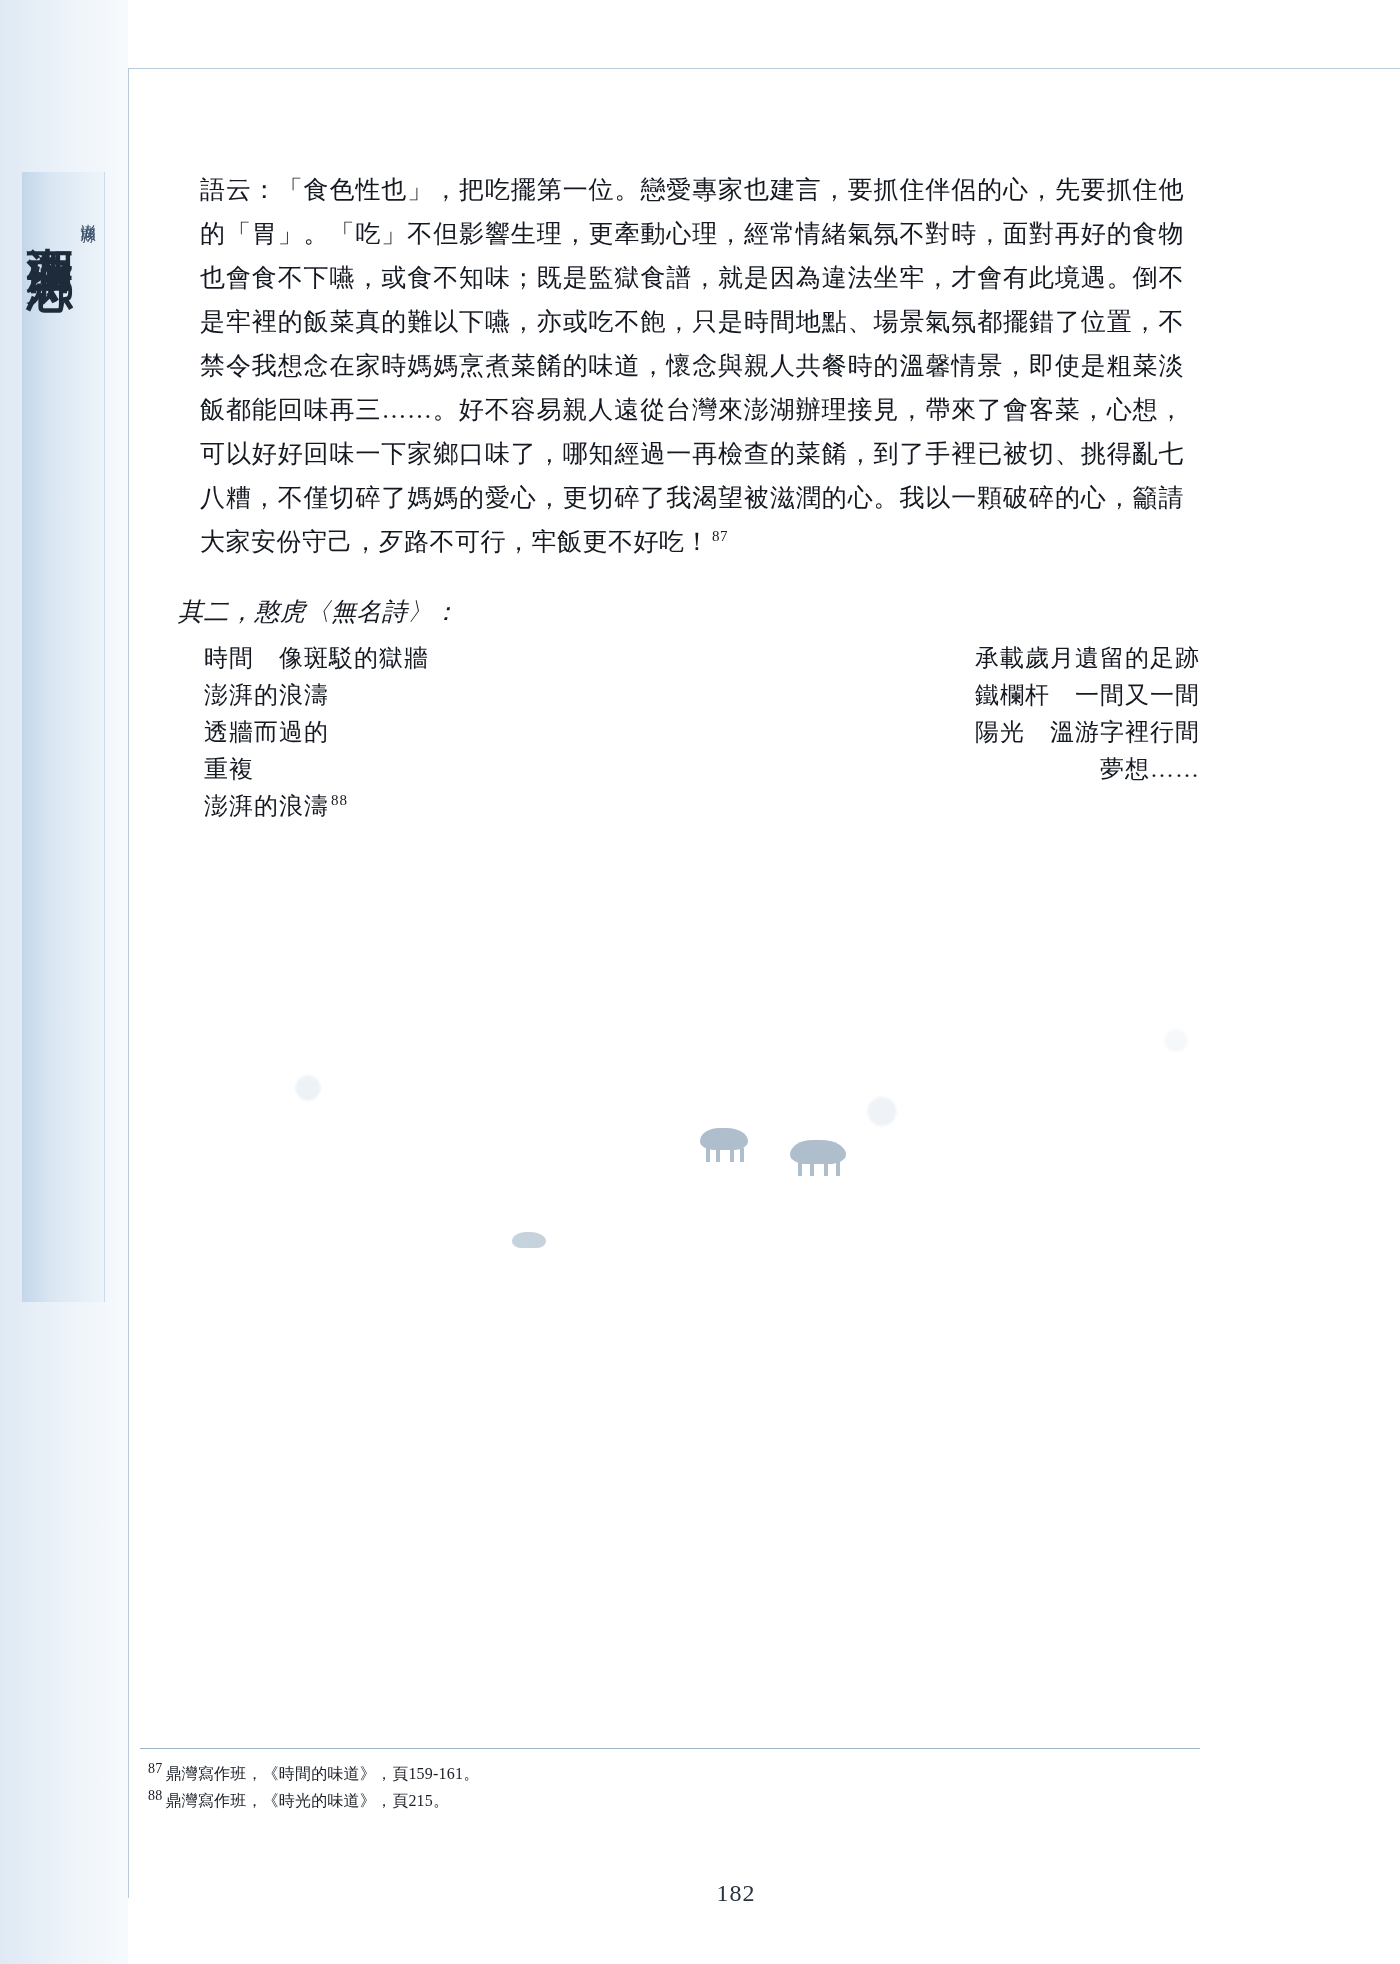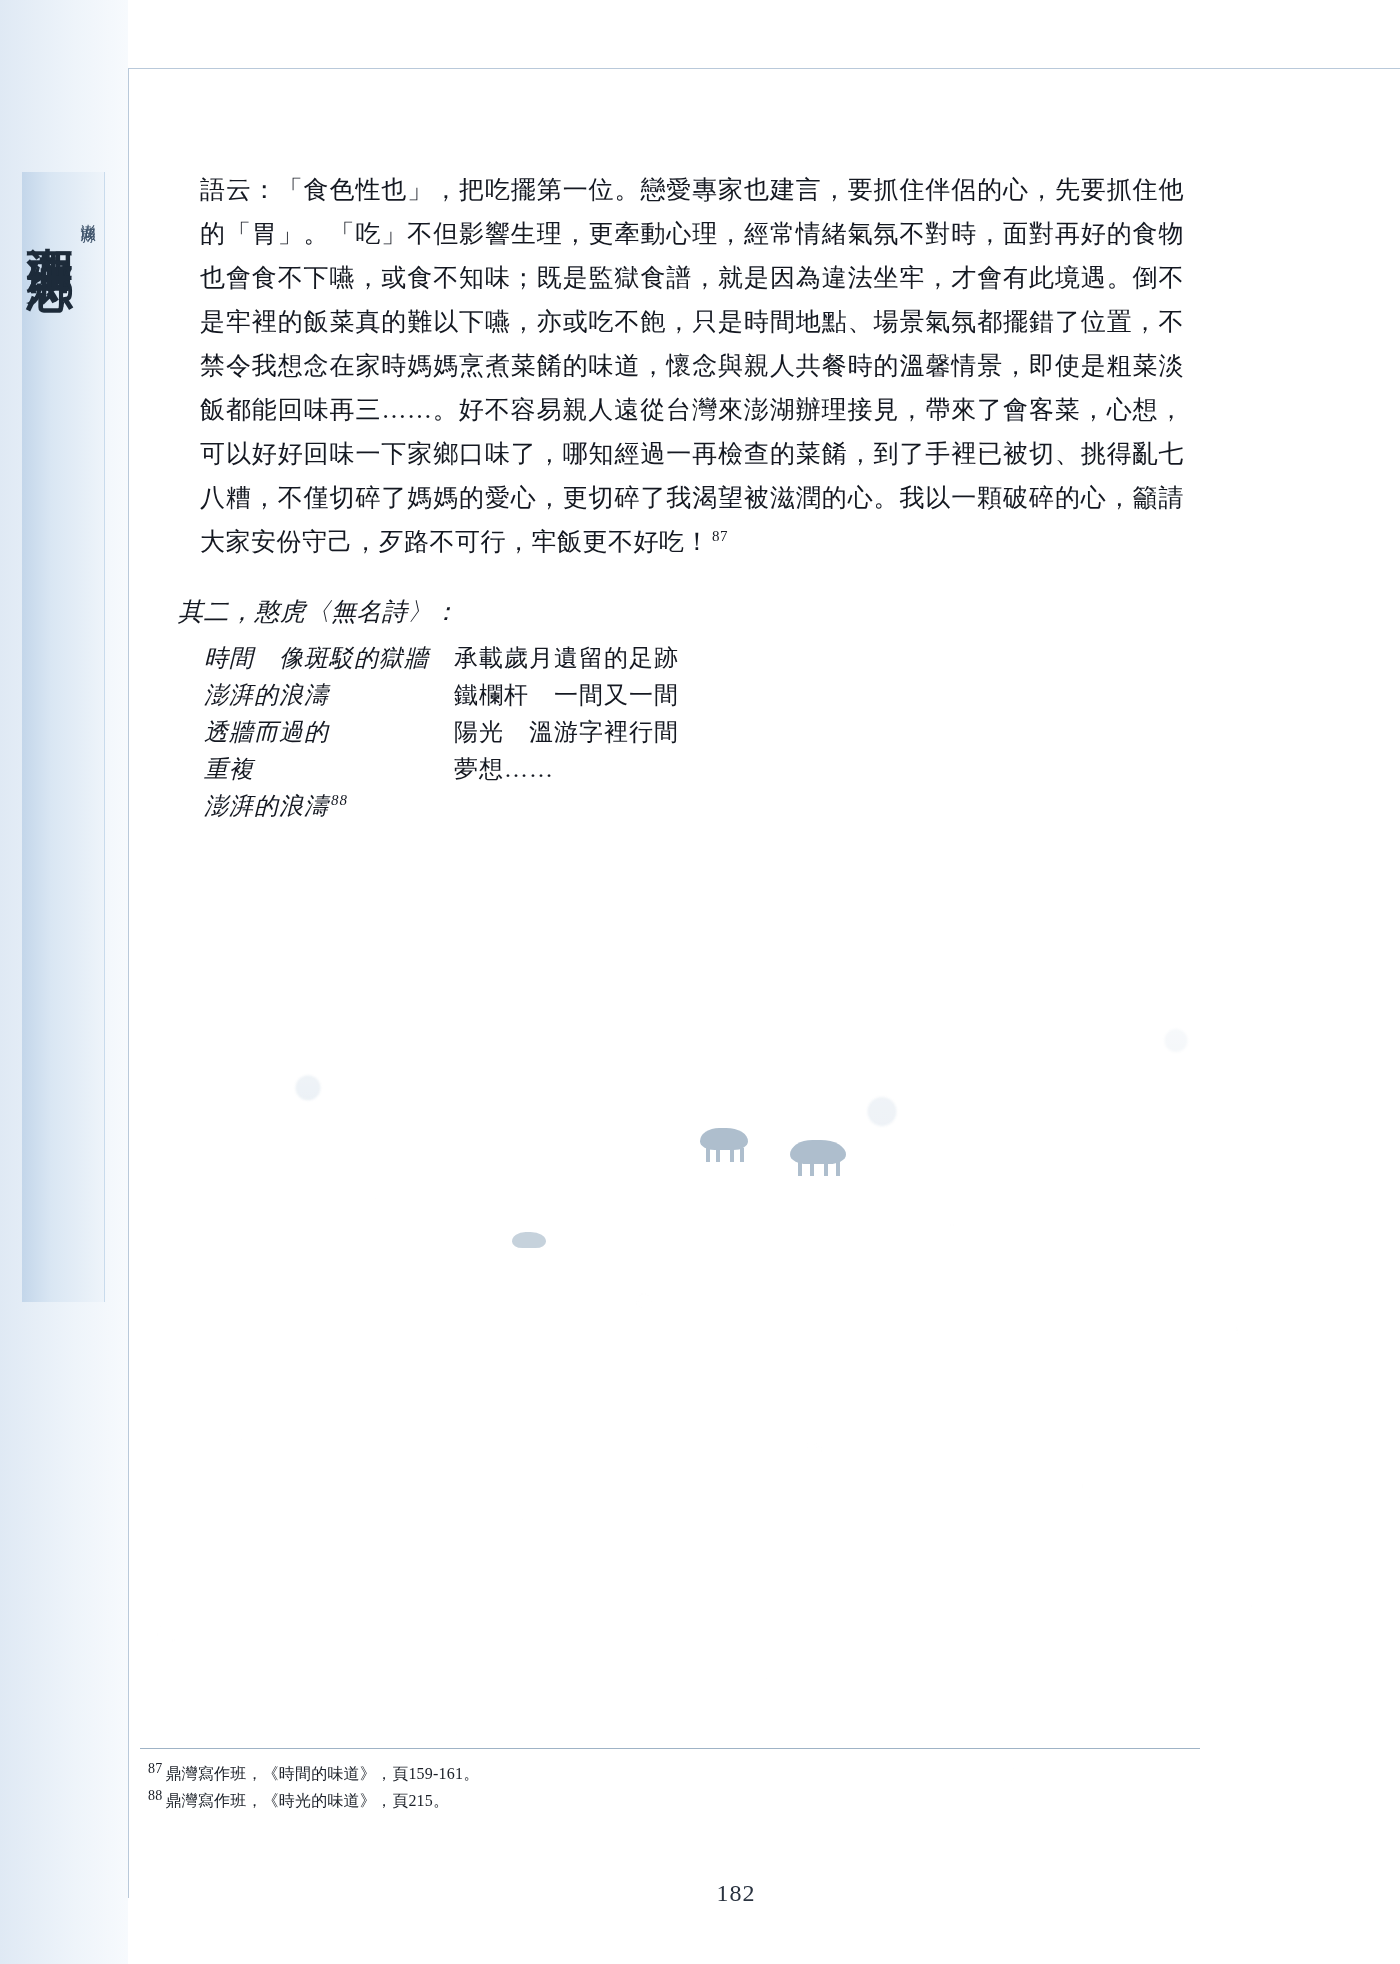--- a/index.html
+++ b/index.html
@@ -197,22 +197,22 @@
     margin-top: 6px;
     margin-left: 4px;
   }
   .poem-line {
     display: flex;
     font-size: 24px;
     line-height: 37px;
     color: #141821;
     letter-spacing: 1px;
   }
-  .poem-a { width: 250px; flex: 0 0 250px; font-style: italic; }
-  .poem-b { flex: 1 1 auto; }
+  .poem-a { width: 250px; flex: 0 0 250px; }
+  .poem-b { flex: 1 1 auto; text-align: right; }
 
   
   #footnote-rule {
     position: absolute;
     left: 140px;
     top: 1748px;
     width: 1060px;
     height: 1px;
     background: #9fb3c6;
   }

